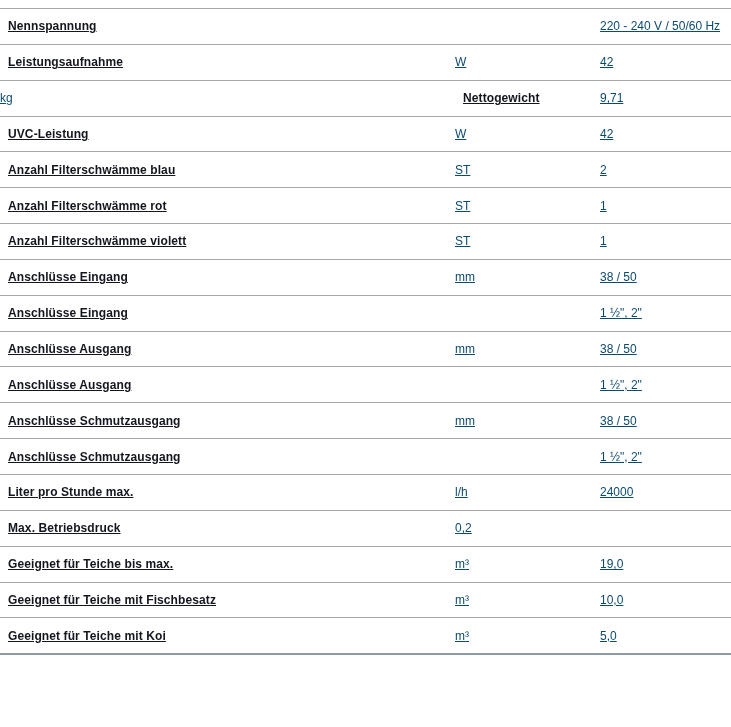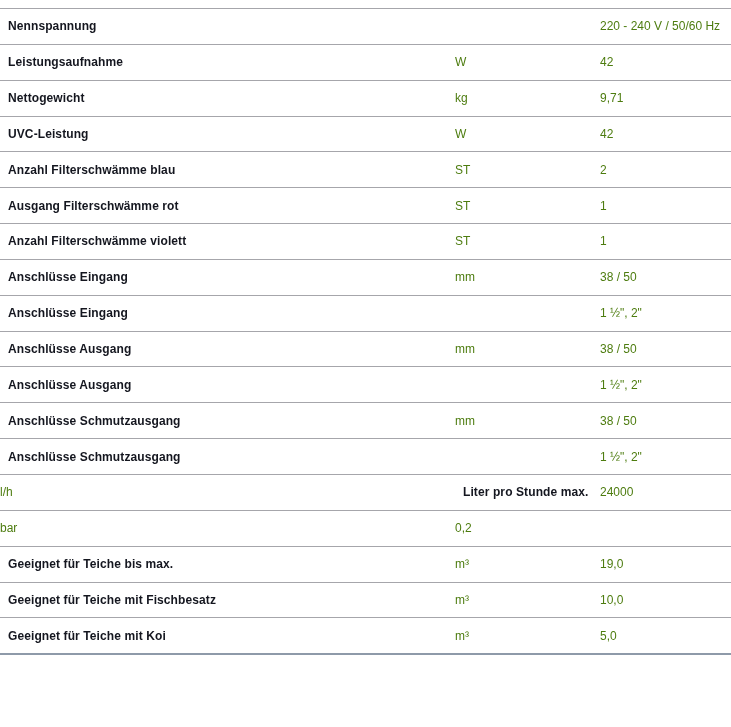--- a/index.html
+++ b/index.html
@@ -25,70 +25,71 @@
     border-top: 1px solid #a6a6ab;
   }
   .cell {
     height: 34.85px;
     display: flex;
     align-items: center;
     font-size: 12px;
     line-height: 1;
     white-space: nowrap;
     overflow: hidden;
+    text-decoration: underline;
   }
   .cell.label {
     padding-left: 8px;
     font-weight: bold;
     letter-spacing: 0.1px;
   }
   .cell.unit,
   .cell.value {
     font-weight: normal;
-    color: #4d7c0f;
+    color: #0c4a6e;
   }
 </style>
 </head>
 <body>
 
 <div class="spec-table">
   <div class="row">
     <div class="cell label">Nennspannung</div>
     <div class="cell unit"></div>
     <div class="cell value">220 - 240 V / 50/60 Hz</div>
   </div>
 
   <div class="row">
     <div class="cell label">Leistungsaufnahme</div>
     <div class="cell unit">W</div>
     <div class="cell value">42</div>
   </div>
 
 
   <div class="row">
+    <div class="cell unit">kg</div>
     <div class="cell label">Nettogewicht</div>
-    <div class="cell unit">kg</div>
     <div class="cell value">9,71</div>
   </div>
 
 
   <div class="row">
     <div class="cell label">UVC-Leistung</div>
     <div class="cell unit">W</div>
     <div class="cell value">42</div>
   </div>
 
   <div class="row">
     <div class="cell label">Anzahl Filterschwämme blau</div>
     <div class="cell unit">ST</div>
     <div class="cell value">2</div>
   </div>
 
   <div class="row">
-    <div class="cell label">Ausgang Filterschwämme rot</div>
+    <div class="cell label">Anzahl Filterschwämme rot</div>
     <div class="cell unit">ST</div>
     <div class="cell value">1</div>
   </div>
 
   <div class="row">
     <div class="cell label">Anzahl Filterschwämme violett</div>
     <div class="cell unit">ST</div>
     <div class="cell value">1</div>
   </div>
 
@@ -122,27 +123,27 @@
     <div class="cell value">38 / 50</div>
   </div>
 
   <div class="row">
     <div class="cell label">Anschlüsse Schmutzausgang</div>
     <div class="cell unit"></div>
     <div class="cell value">1 ½", 2"</div>
   </div>
 
   <div class="row">
+    <div class="cell label">Liter pro Stunde max.</div>
     <div class="cell unit">l/h</div>
-    <div class="cell label">Liter pro Stunde max.</div>
     <div class="cell value">24000</div>
   </div>
 
   <div class="row">
-    <div class="cell unit">bar</div>
+    <div class="cell label">Max. Betriebsdruck</div>
     <div class="cell value">0,2</div>
   </div>
 
   <div class="row">
     <div class="cell label">Geeignet für Teiche bis max.</div>
     <div class="cell unit">m³</div>
     <div class="cell value">19,0</div>
   </div>
 
   <div class="row">

